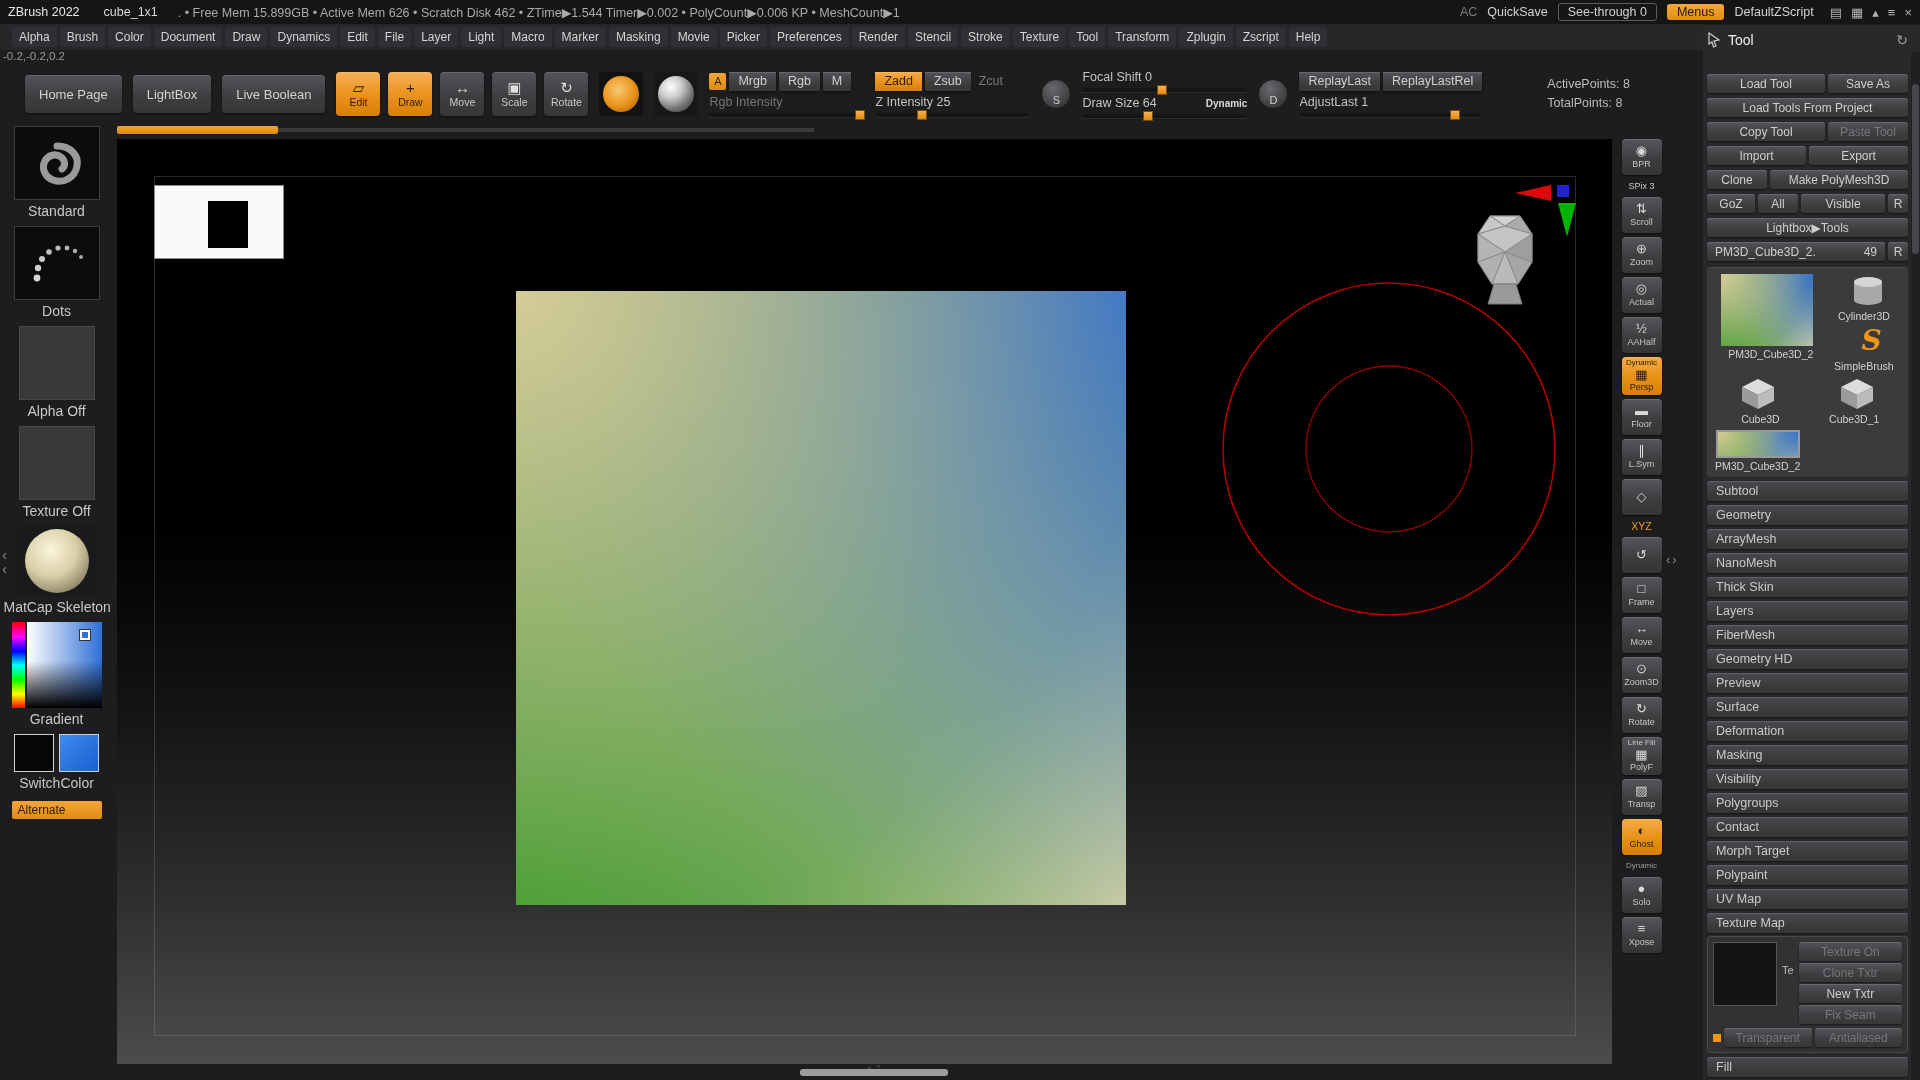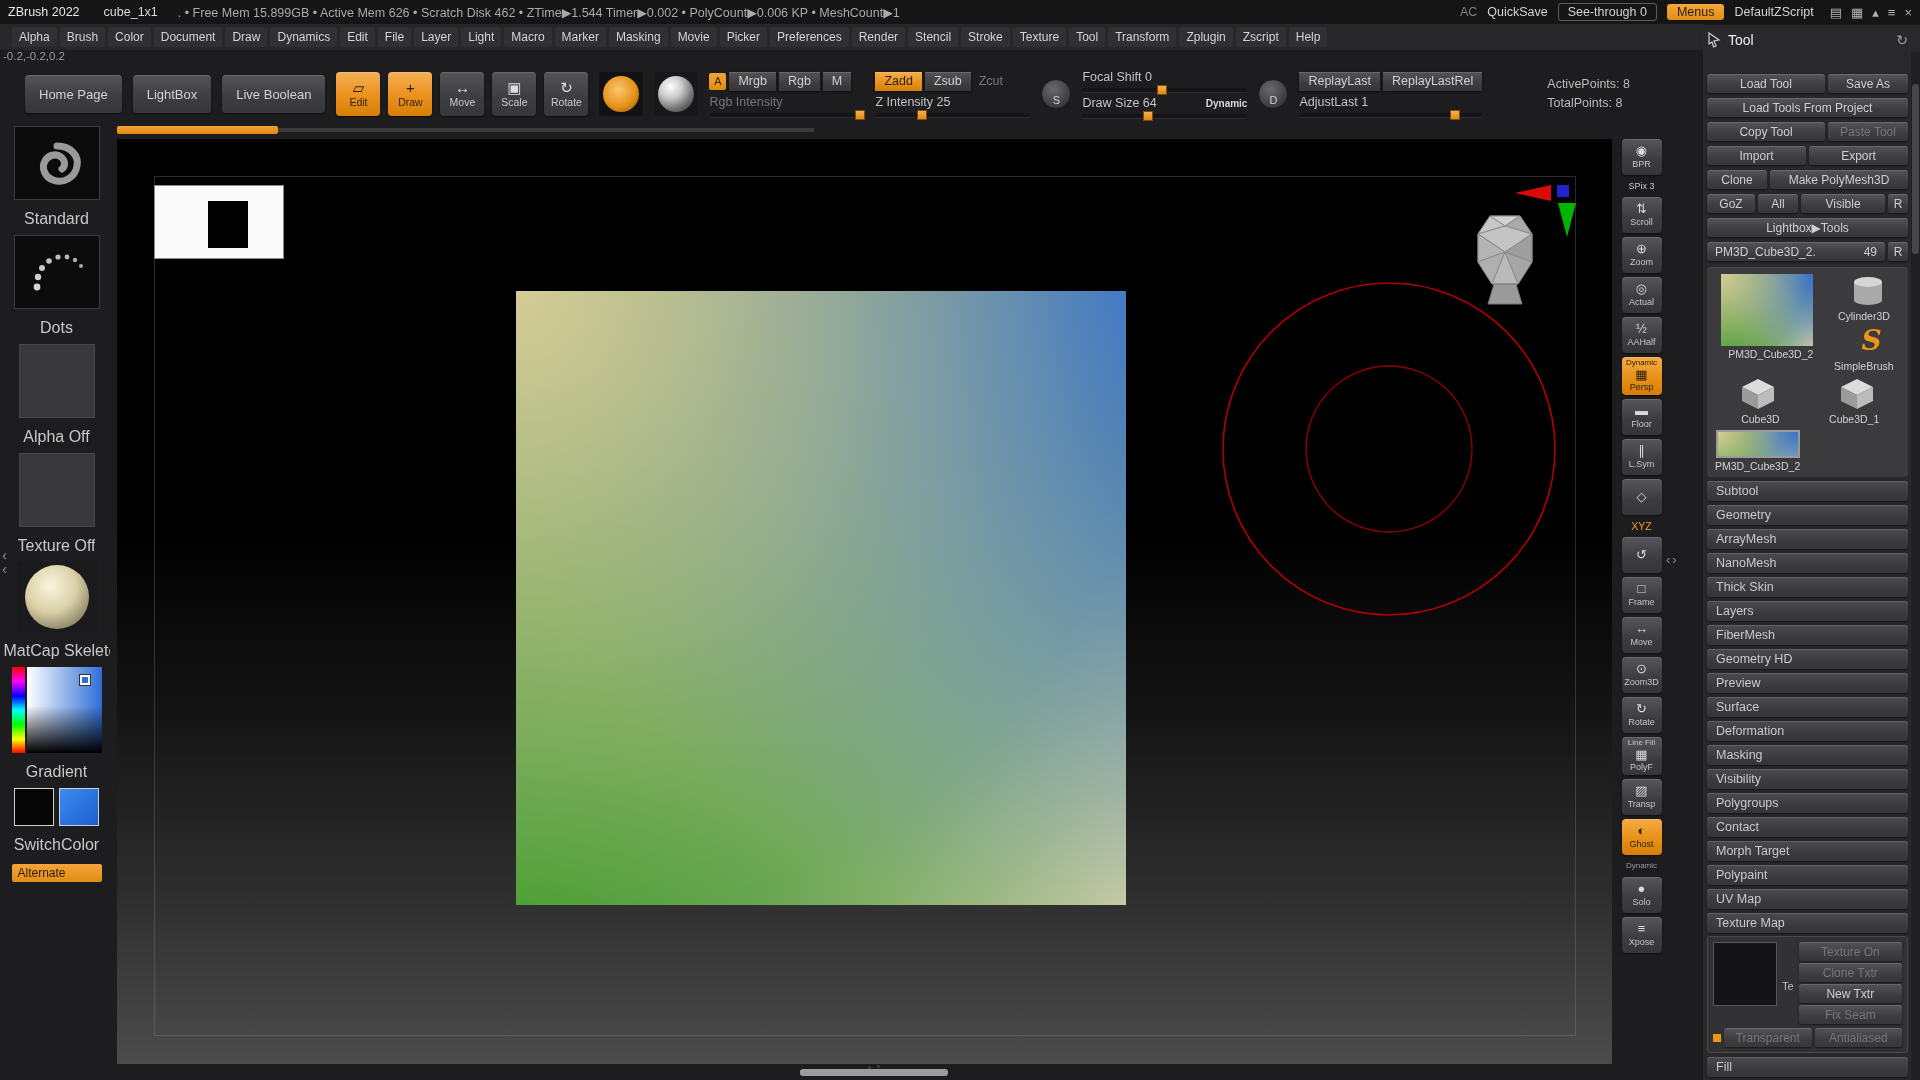--- a/index.html
+++ b/index.html
@@ -71,21 +71,21 @@
 
   
   .lb-track{position:absolute;left:117px;top:128px;width:697px;height:4px;background:#3a3a3d}
   .lb-orange{position:absolute;left:117px;top:126px;width:161px;height:8px;border-radius:2px;
     background:linear-gradient(#f2a33a,#dd8a10)}
 
   
   .sidebar{position:absolute;left:0;top:126px;width:113px;bottom:0;display:flex;flex-direction:column;
     align-items:center;overflow:hidden}
   .side-item{display:flex;flex-direction:column;align-items:center;margin-bottom:7px}
-  .side-label{font-size:16px;color:#c8c8c8;margin-top:10px;max-width:106px;overflow:hidden;white-space:nowrap}
+  .side-label{font-size:14px;color:#c8c8c8;margin-top:3px;max-width:106px;overflow:hidden;white-space:nowrap}
   .thumb-dark{width:86px;height:74px;background:#0c0c0c;border:1px solid #3c3c3e;display:flex;
     align-items:center;justify-content:center}
   .thumb-flat{width:76px;height:74px;background:#39393b;border:1px solid #474749}
   .matcap-wrap{width:80px;height:70px;display:flex;align-items:center;justify-content:center;background:#1a1a1c}
   .matcap-ball{width:64px;height:64px;border-radius:50%;
     background:radial-gradient(circle at 40% 33%,#fbf5dc,#d9d0a8 45%,#8e8668 78%,#55503e 100%)}
   .grad-picker{display:flex;gap:2px;width:90px;height:86px}
   .hue-strip{width:13px;height:100%;
     background:linear-gradient(#ff0000,#ff00ff 17%,#0000ff 34%,#00ffff 50%,#00ff00 67%,#ffff00 84%,#ff0000)}
   .sv-square{position:relative;flex:1;
@@ -168,21 +168,21 @@
   .thumb-sel{width:84px;height:28px;border:2px solid #9a9a9a}
   .brush-s{font-family:"DejaVu Serif",serif;font-style:italic;font-weight:bold;font-size:28px;
     color:#ef9517;line-height:1}
   .section-bar{height:20px;margin-top:4px;width:201px;border-radius:3px;
     background:linear-gradient(#4a4a4e,#3b3b3e 60%,#353538);display:flex;align-items:center;
     padding-left:9px;font-size:12.5px;color:#cacaca}
   .tm-body{margin-top:3px;width:201px;background:#323235;border:1px solid #4a4a4d;border-radius:3px;
     padding:5px;display:flex;flex-direction:column;gap:4px}
   .tm-row1{display:flex;gap:5px;align-items:flex-start}
   .tm-thumb{width:64px;height:64px;background:#141416;border:1px solid #56565a}
-  .tm-te{font-size:11px;color:#bdbdbd;margin-top:38px}
+  .tm-te{font-size:11px;color:#bdbdbd;margin-top:22px}
   .tm-col{display:flex;flex-direction:column;gap:2px;flex:1}
   .tm-col .pbtn{width:100%}
   .tm-row2{display:flex;gap:3px;align-items:center}
   .tm-tick{width:8px;height:8px;background:#ef9517;flex:none}
   .tm-row2 .pbtn{flex:1}
   .pscroll{position:absolute;right:0;top:27px;width:9px;bottom:0;background:#202022}
   .pthumb{position:absolute;left:1px;right:1px;top:32px;height:170px;background:#48484c;border-radius:4px}
 </style>
 </head>
 <body>

